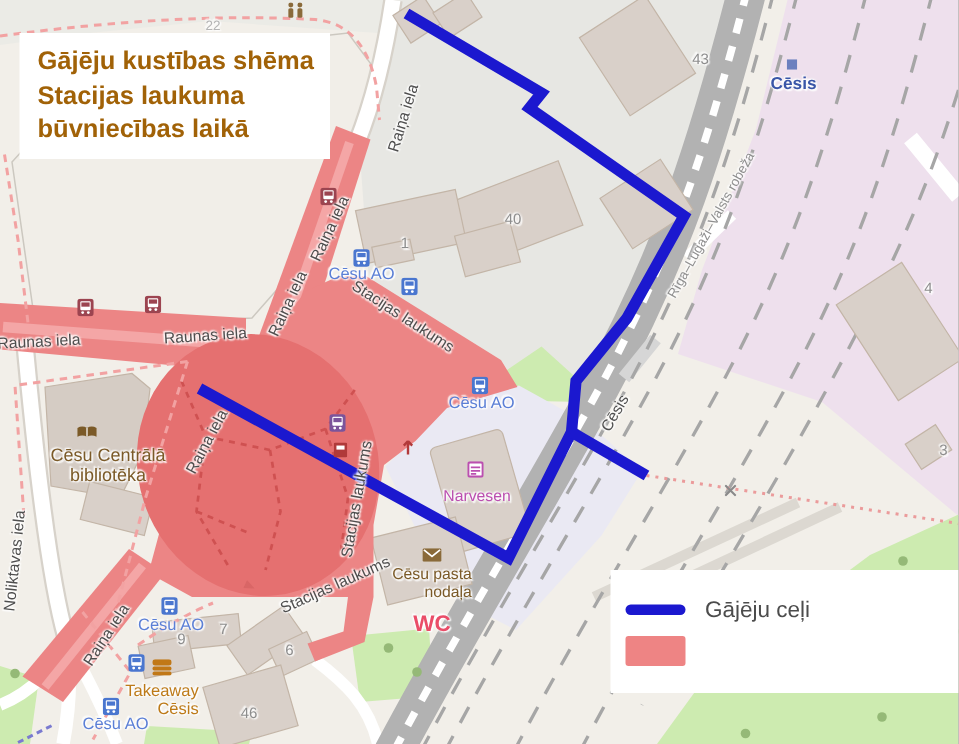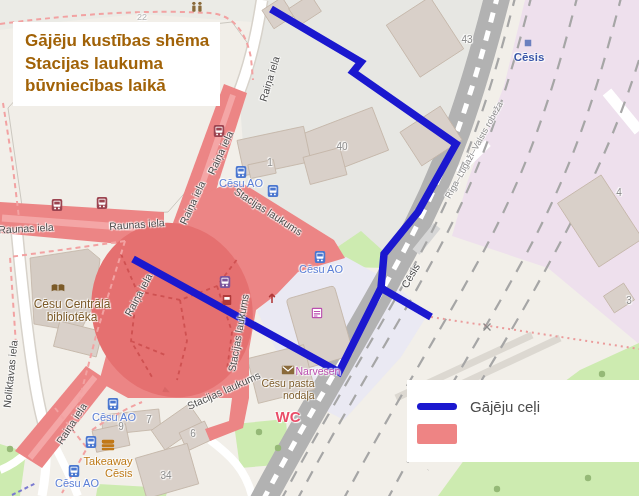--- a/index.html
+++ b/index.html
@@ -246,27 +246,27 @@
     <div class="lbl" style="left: 474px; top: 150px; font-size: 9px; color: rgb(142, 142, 142); transform: translate(-50%, -50%) rotate(-61deg);">Rīga–Lugaži–Valsts robeža</div>
     <div class="lbl" style="left: 142px; top: 17px; font-size: 9px; color: rgb(180, 180, 180); transform: translate(-50%, -50%) rotate(0deg);">22</div>
     <div class="lbl" style="left: 425px; top: 40px; font-size: 10px; color: rgb(141, 141, 141); transform: translate(-50%, -50%) rotate(0deg); margin-left: 42px;">43</div>
     <div class="lbl" style="left: 342px; top: 147px; font-size: 10px; color: rgb(141, 141, 141); transform: translate(-50%, -50%) rotate(0deg);">40</div>
     <div class="lbl" style="left: 270px; top: 163px; font-size: 10px; color: rgb(141, 141, 141); transform: translate(-50%, -50%) rotate(0deg);">1</div>
     <div class="lbl" style="left: 619px; top: 193px; font-size: 10px; color: rgb(141, 141, 141); transform: translate(-50%, -50%) rotate(0deg);">4</div>
     <div class="lbl" style="left: 629px; top: 301px; font-size: 10px; color: rgb(141, 141, 141); transform: translate(-50%, -50%) rotate(0deg);">3</div>
     <div class="lbl" style="left: 121px; top: 427px; font-size: 10px; color: rgb(141, 141, 141); transform: translate(-50%, -50%) rotate(0deg);">9</div>
     <div class="lbl" style="left: 149px; top: 420px; font-size: 10px; color: rgb(141, 141, 141); transform: translate(-50%, -50%) rotate(0deg);">7</div>
     <div class="lbl" style="left: 193px; top: 434px; font-size: 10px; color: rgb(141, 141, 141); transform: translate(-50%, -50%) rotate(0deg);">6</div>
-    <div class="lbl" style="left: 166px; top: 476px; font-size: 10px; color: rgb(141, 141, 141); transform: translate(-50%, -50%) rotate(0deg);">34</div>
+    <div class="lbl" style="left: 166px; top: 476px; font-size: 10px; color: rgb(141, 141, 141); transform: translate(-50%, -50%) rotate(0deg);">46</div>
     <div class="lbl" style="left: 529px; top: 57px; font-size: 11.5px; color: rgb(58, 86, 168); font-weight: bold; transform: translate(-50%, -50%) rotate(0deg);">Cēsis</div>
     <div class="lbl" style="left: 241px; top: 183px; font-size: 11px; color: rgb(91, 127, 214); transform: translate(-50%, -50%) rotate(0deg);">Cēsu AO</div>
     <div class="lbl" style="left: 321px; top: 269px; font-size: 11px; color: rgb(91, 127, 214); transform: translate(-50%, -50%) rotate(0deg);">Cēsu AO</div>
     <div class="lbl" style="left: 114px; top: 417px; font-size: 11px; color: rgb(91, 127, 214); transform: translate(-50%, -50%) rotate(0deg);">Cēsu AO</div>
     <div class="lbl" style="left: 77px; top: 483px; font-size: 11px; color: rgb(91, 127, 214); transform: translate(-50%, -50%) rotate(0deg);">Cēsu AO</div>
     <div class="lbl" style="left: 60px; top: 311px; font-size: 12px; color: rgb(123, 90, 40); transform: translate(-50%, -50%) rotate(0deg); margin-left: 12px;">Cēsu Centrālā
 bibliotēka</div>
-    <div class="lbl" style="left: 318px; top: 332px; font-size: 10.5px; color: rgb(187, 79, 176); transform: translate(-50%, -50%) rotate(0deg); margin-top: 40px;">Narvesen</div>
+    <div class="lbl" style="left: 318px; top: 332px; font-size: 10.5px; color: rgb(187, 79, 176); transform: translate(-50%, -50%) rotate(0deg);">Narvesen</div>
     <div class="lbl" style="left: 288px; top: 390px; font-size: 10.5px; color: rgb(123, 90, 40); transform: translate(-50%, -50%) rotate(0deg); text-align: right;">Cēsu pasta
 nodaļa</div>
     <div class="lbl" style="left: 288px; top: 417px; font-size: 15px; color: rgb(234, 77, 104); font-weight: bold; transform: translate(-50%, -50%) rotate(0deg); text-align: right;">WC</div>
     <div class="lbl" style="left: 108px; top: 467px; font-size: 11px; color: rgb(189, 122, 24); transform: translate(-50%, -50%) rotate(0deg); text-align: right;">Takeaway
 Cēsis</div>
   </div>
 
 </body></html>

